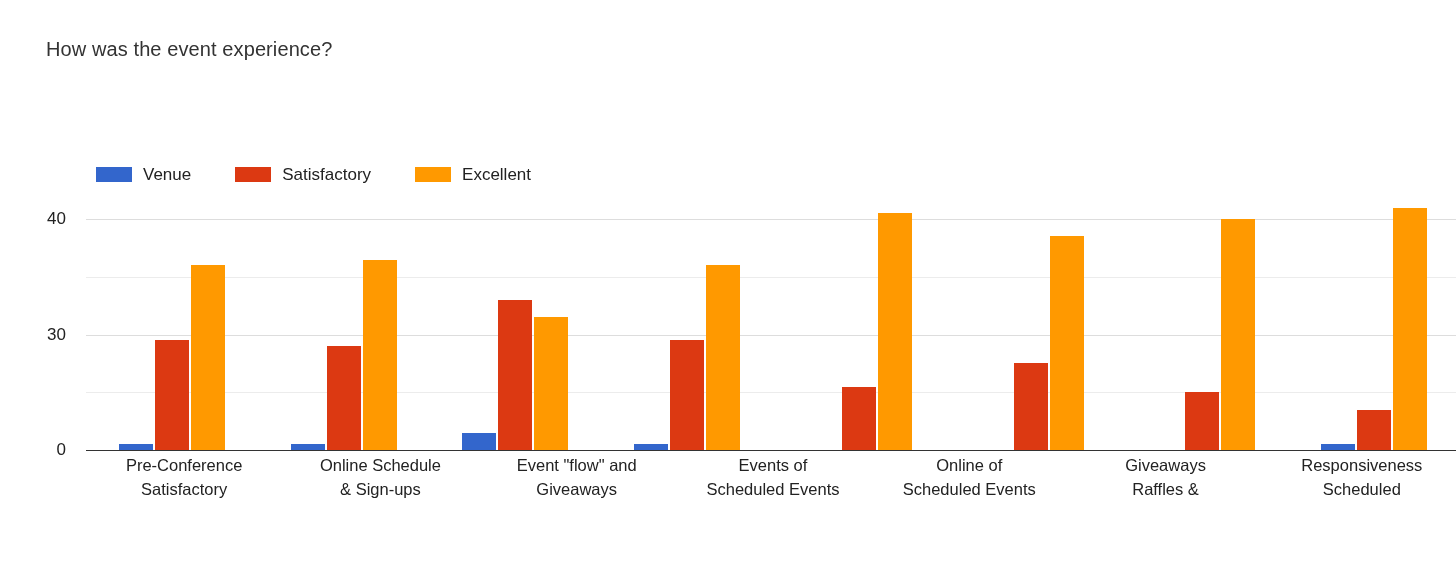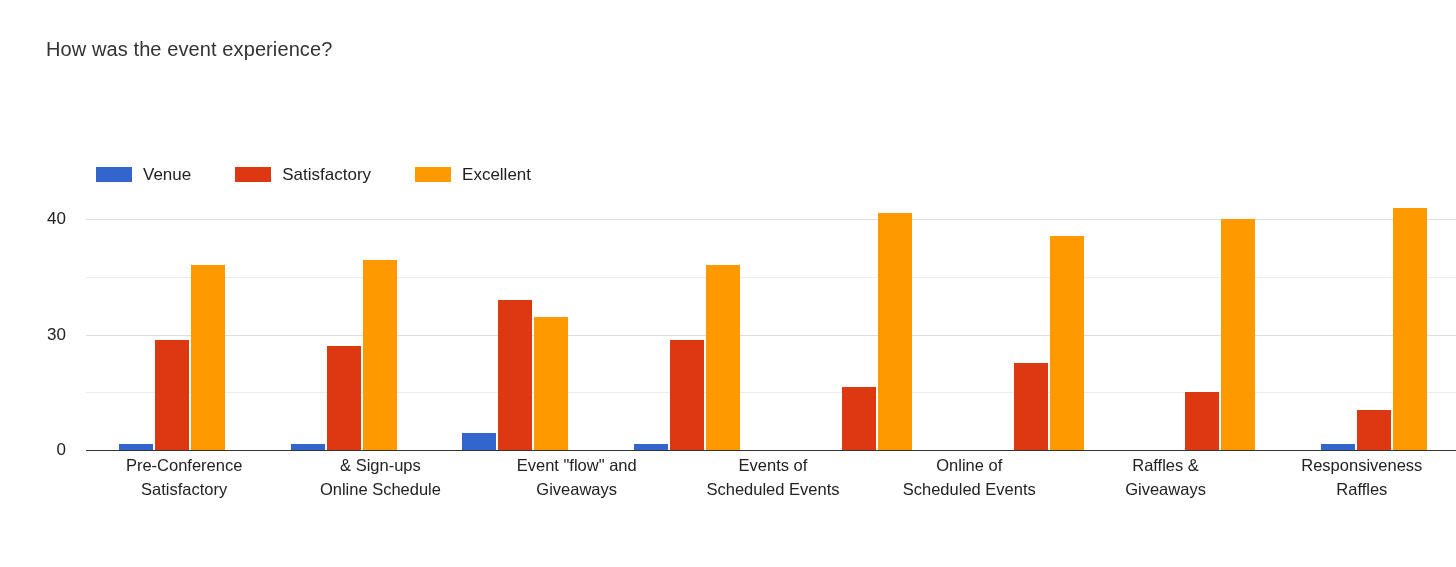--- a/index.html
+++ b/index.html
@@ -233,38 +233,38 @@
       </div>
     <div class="baseline"></div>
   </div>
 
   <div class="x-labels" id="x-labels">
       <div class="x-label">
         <div>Pre-Conference</div>
         <div>Satisfactory</div>
       </div>
       <div class="x-label">
+        <div>Online Schedule</div>
         <div>&amp; Sign-ups</div>
-        <div>Online Schedule</div>
       </div>
       <div class="x-label">
         <div>Event "flow" and</div>
         <div>Giveaways</div>
       </div>
       <div class="x-label">
         <div>Events of</div>
         <div>Scheduled Events</div>
       </div>
       <div class="x-label">
         <div>Online of</div>
         <div>Scheduled Events</div>
       </div>
       <div class="x-label">
+        <div>Giveaways</div>
         <div>Raffles &amp;</div>
-        <div>Giveaways</div>
       </div>
       <div class="x-label">
         <div>Responsiveness</div>
-        <div>Raffles</div>
+        <div>Scheduled</div>
       </div>
     </div>
 
 </div>
 
 </body></html>

